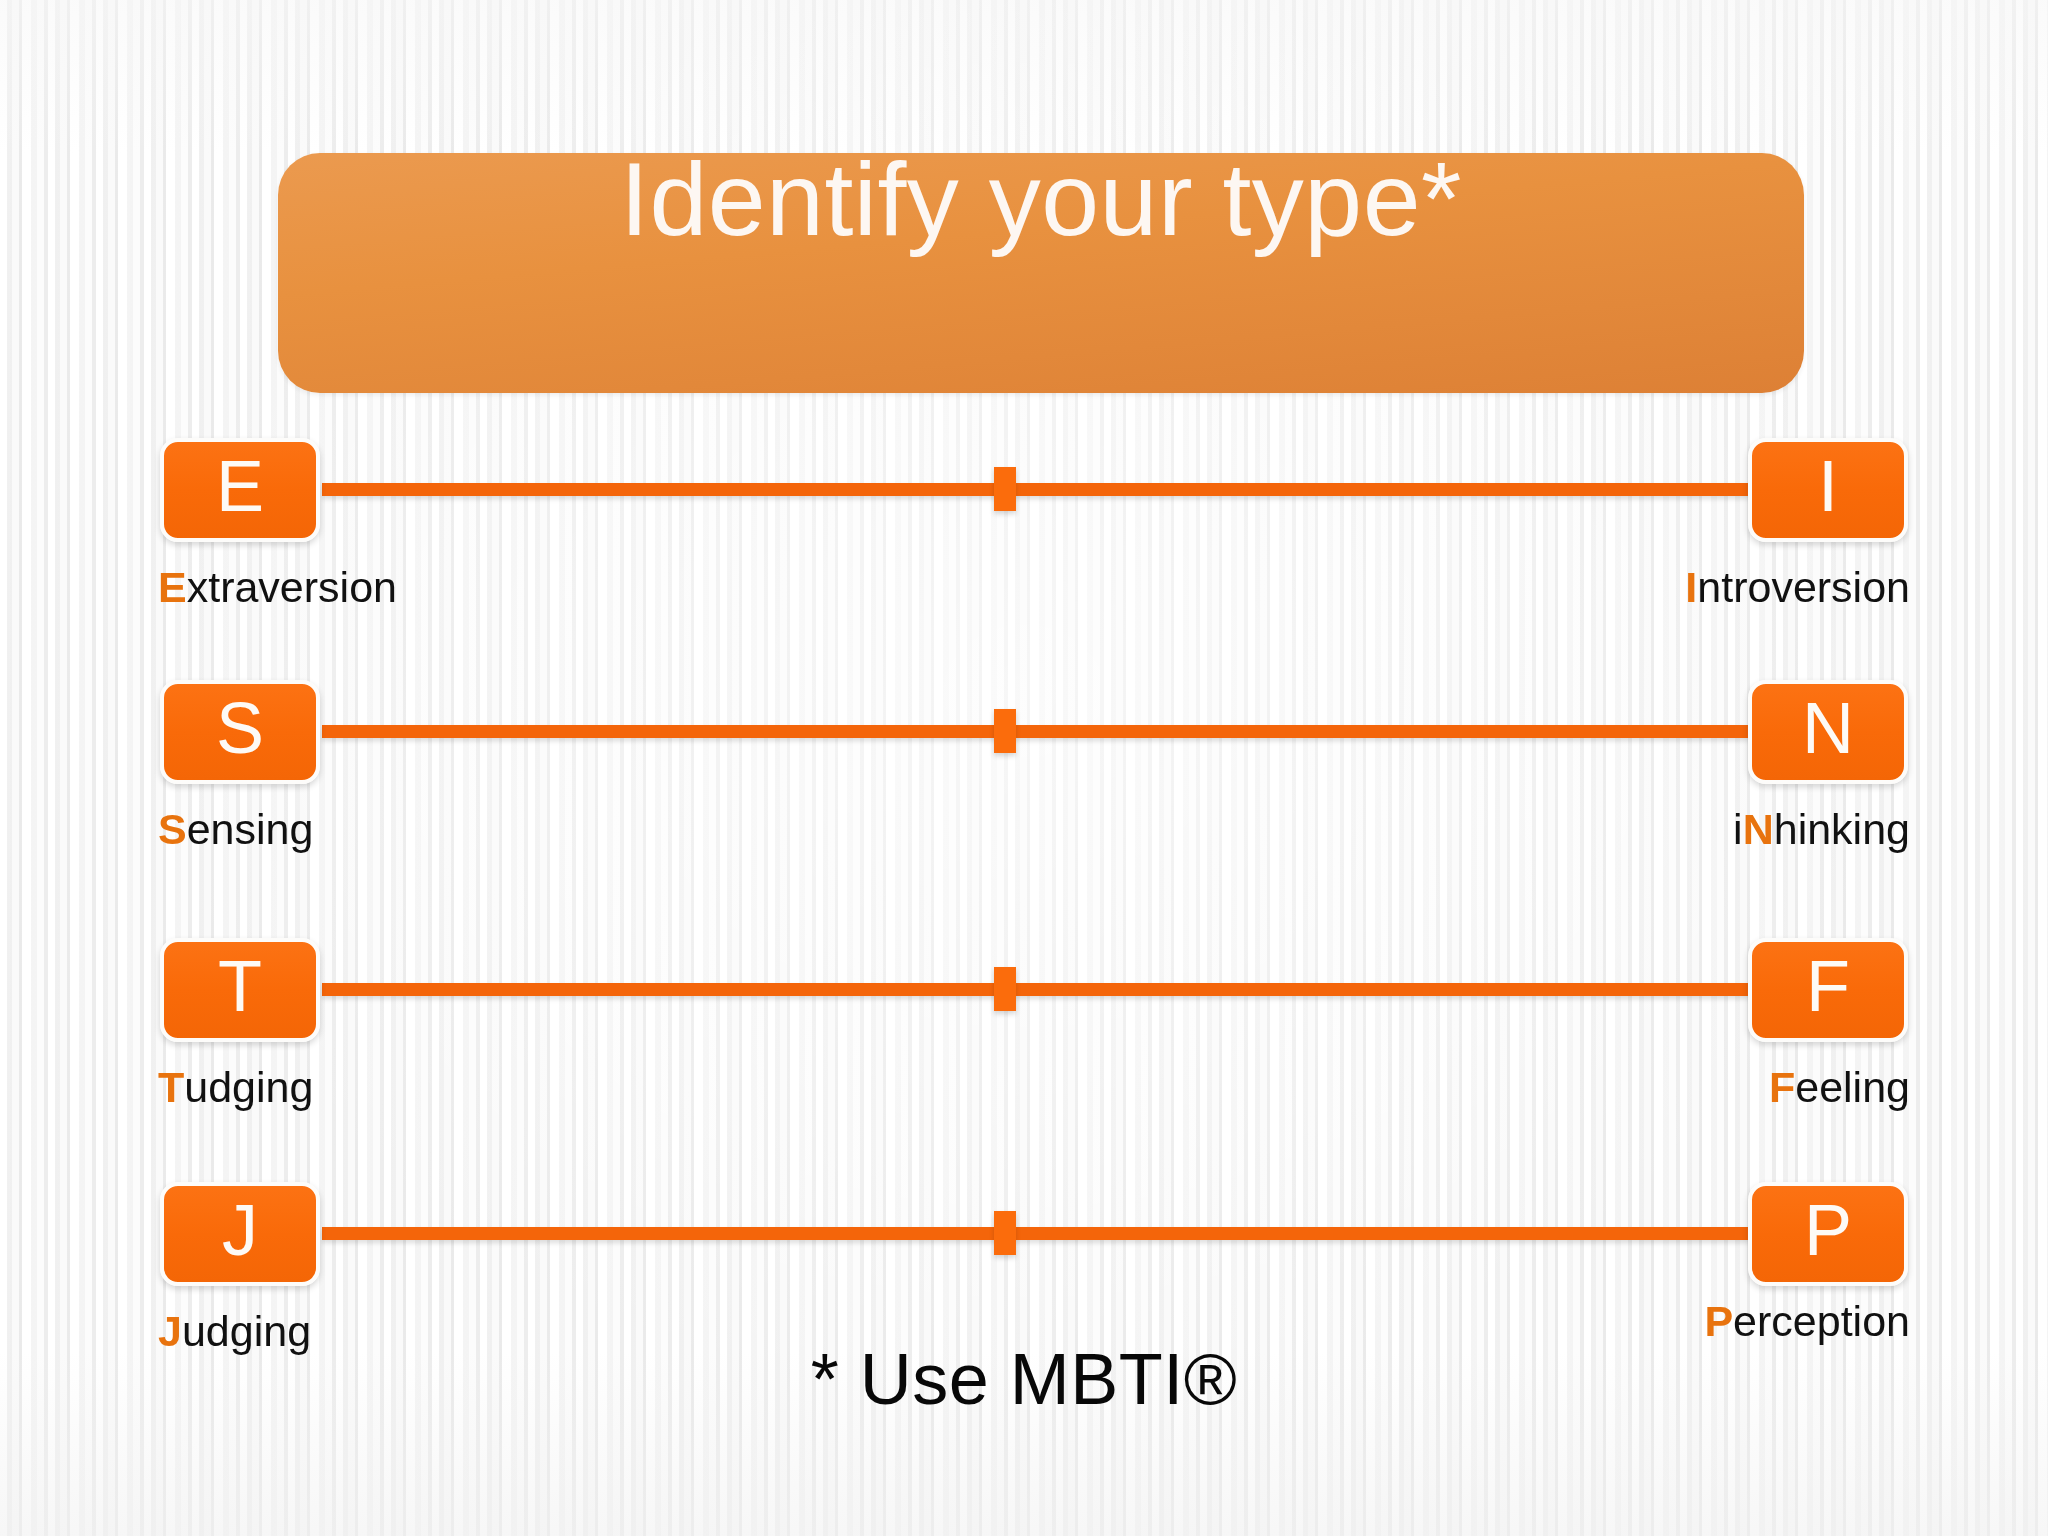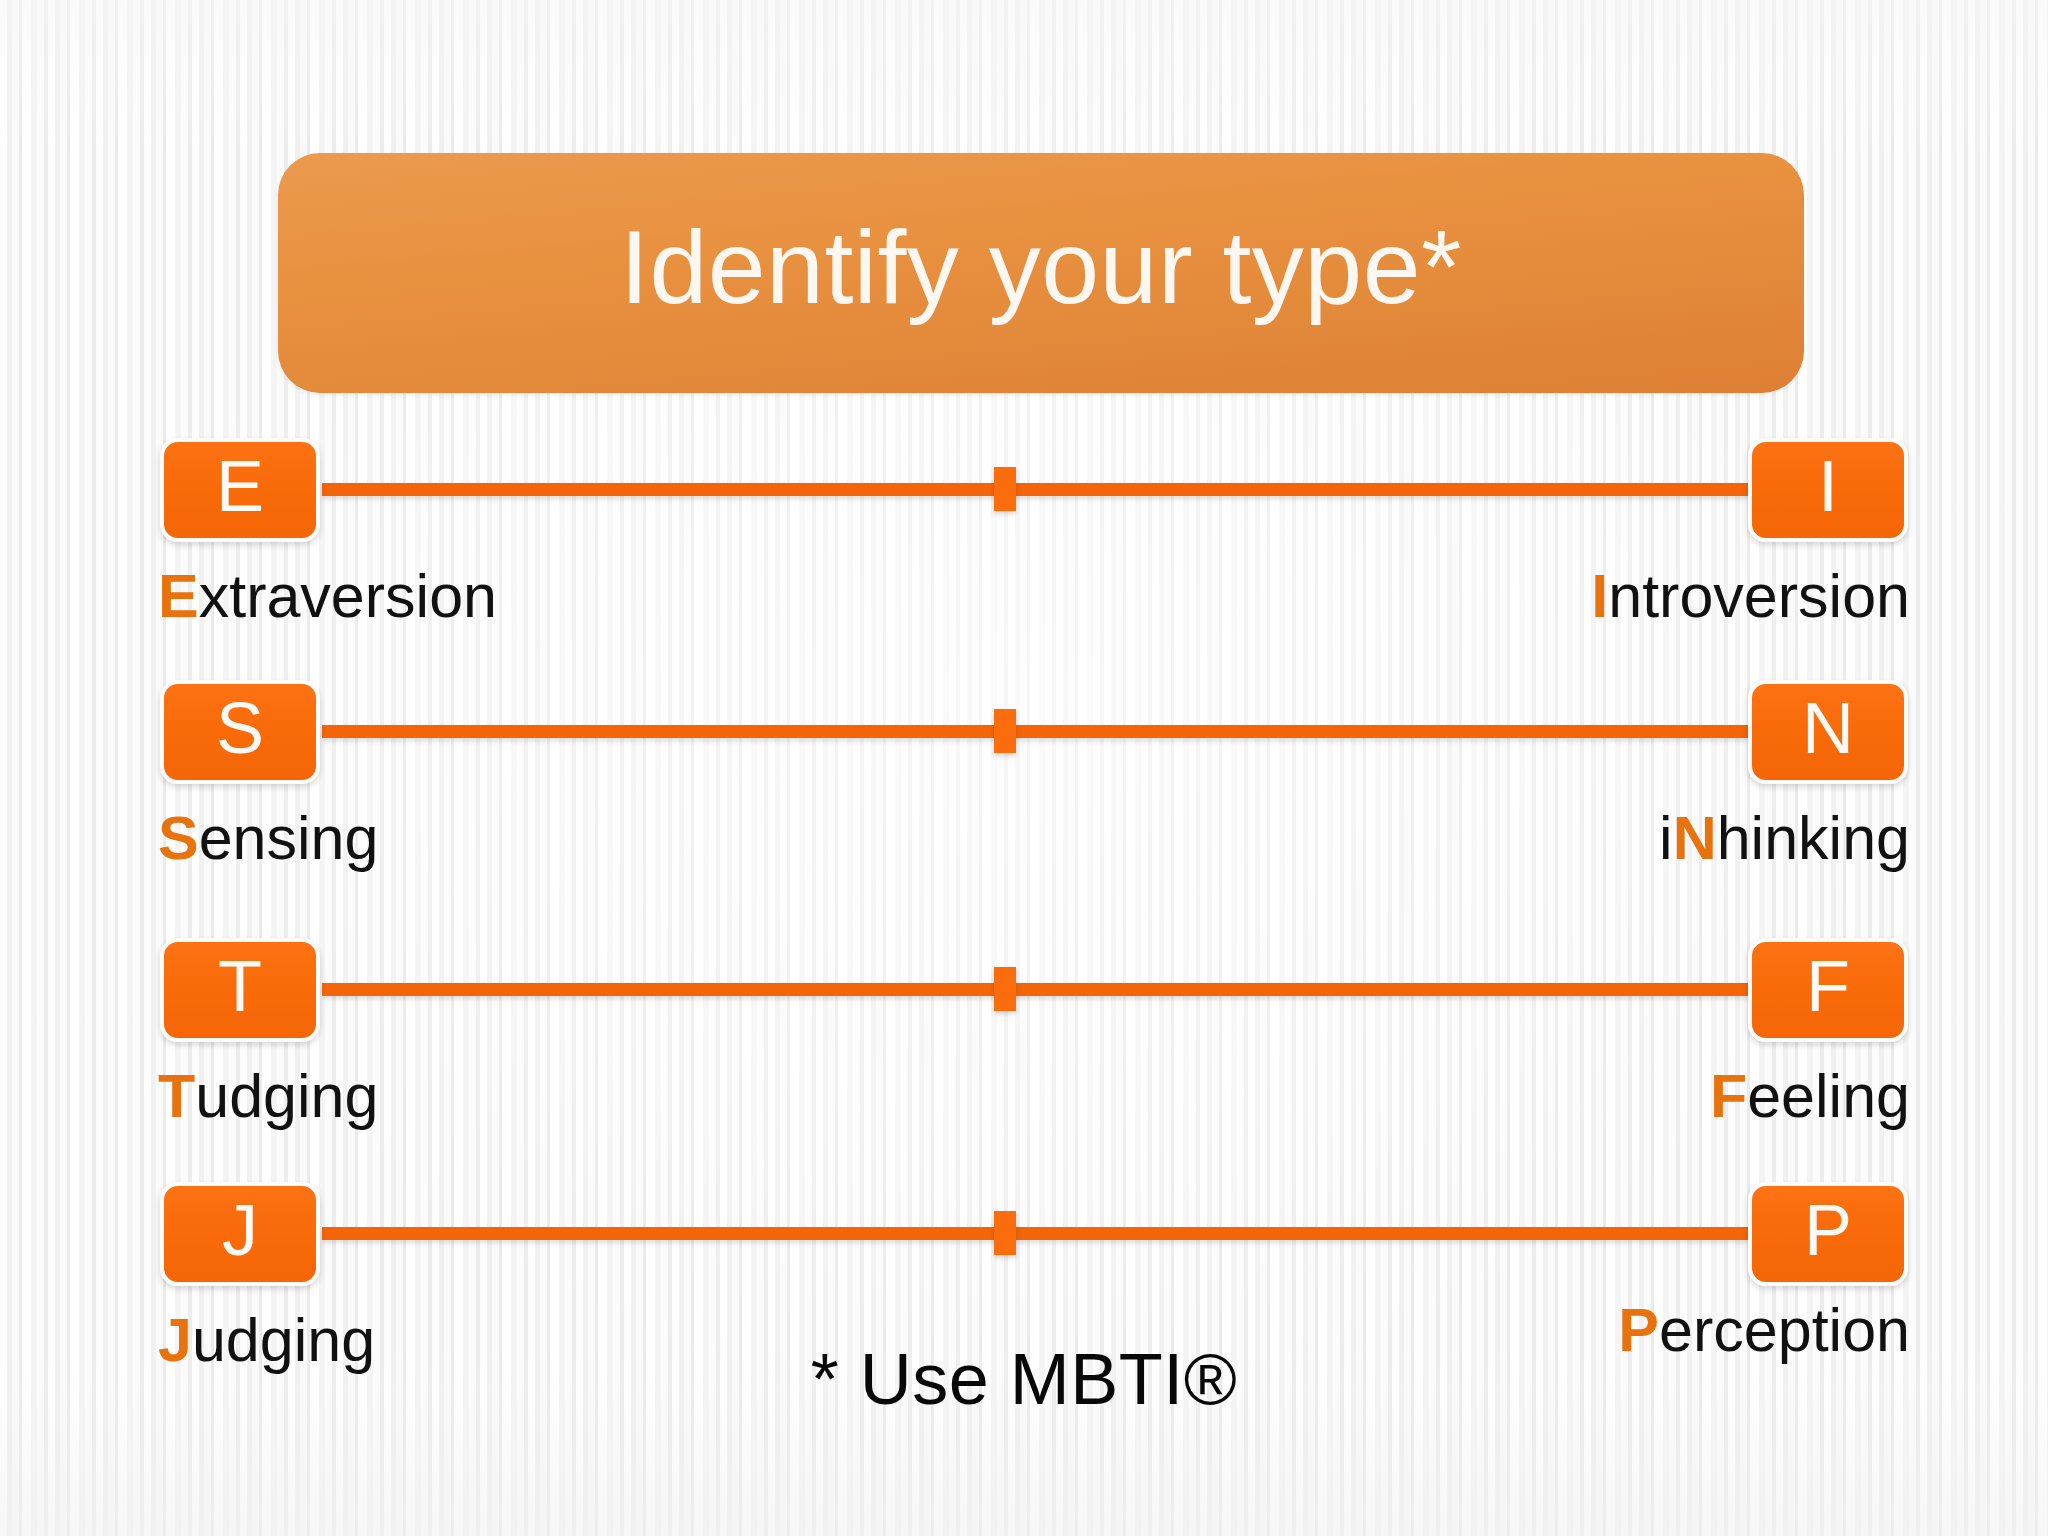--- a/index.html
+++ b/index.html
@@ -57,21 +57,21 @@
     position: absolute;
     left: 278px;
     top: 153px;
     width: 1526px;
     height: 240px;
     border-radius: 42px;
     background: linear-gradient(175deg, #eb9a4f 0%, #e8913f 38%, #e2883a 72%, #dd8035 100%);
     box-shadow: 0 2px 5px rgba(0,0,0,0.07);
     z-index: 3;
     display: flex;
-    align-items: center;
+    align-items: flex-start;
     justify-content: center;
   }
   #title-text {
     color: #fdf7f2;
     font-size: 104px;
     font-weight: 400;
     letter-spacing: 0.5px;
     line-height: 1;
     white-space: nowrap;
     transform: translateY(-6px);
@@ -127,21 +127,21 @@
     top: 29px;
     left: 994px;
     width: 22px;
     height: 44px;
     background: #fb6c0c;
     box-shadow: 0 3px 5px rgba(0,0,0,0.16);
   }
 
   .pole-label {
     position: absolute;
-    font-size: 61px;
+    font-size: 43px;
     color: #111111;
     white-space: nowrap;
     line-height: 1;
     font-family: "Liberation Sans", sans-serif;
   }
   .pole-label.left  { left: 158px;  top: 128px; }
   .pole-label.right { right: 138px; top: 128px; text-align: right; margin-left: 8px; }
   .pole-label .key {
     color: #e8730e;
     font-weight: bold;

